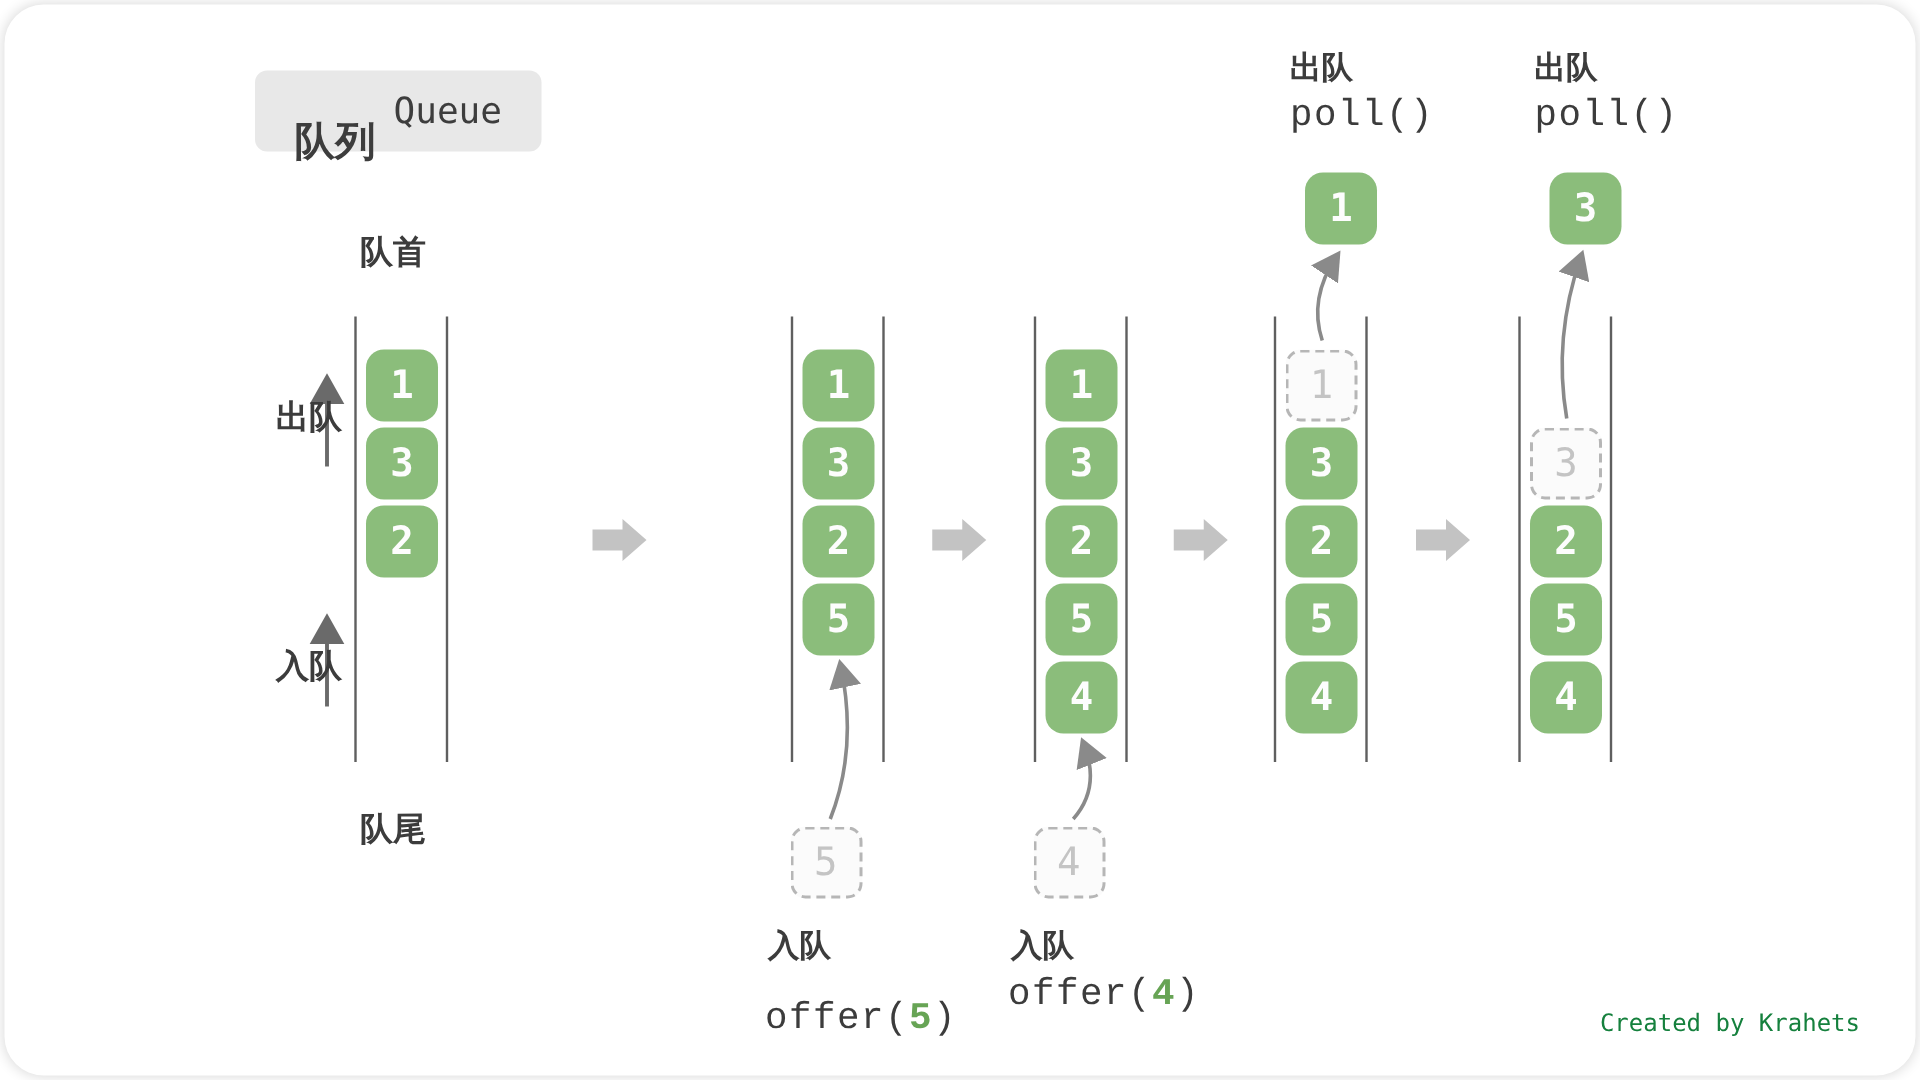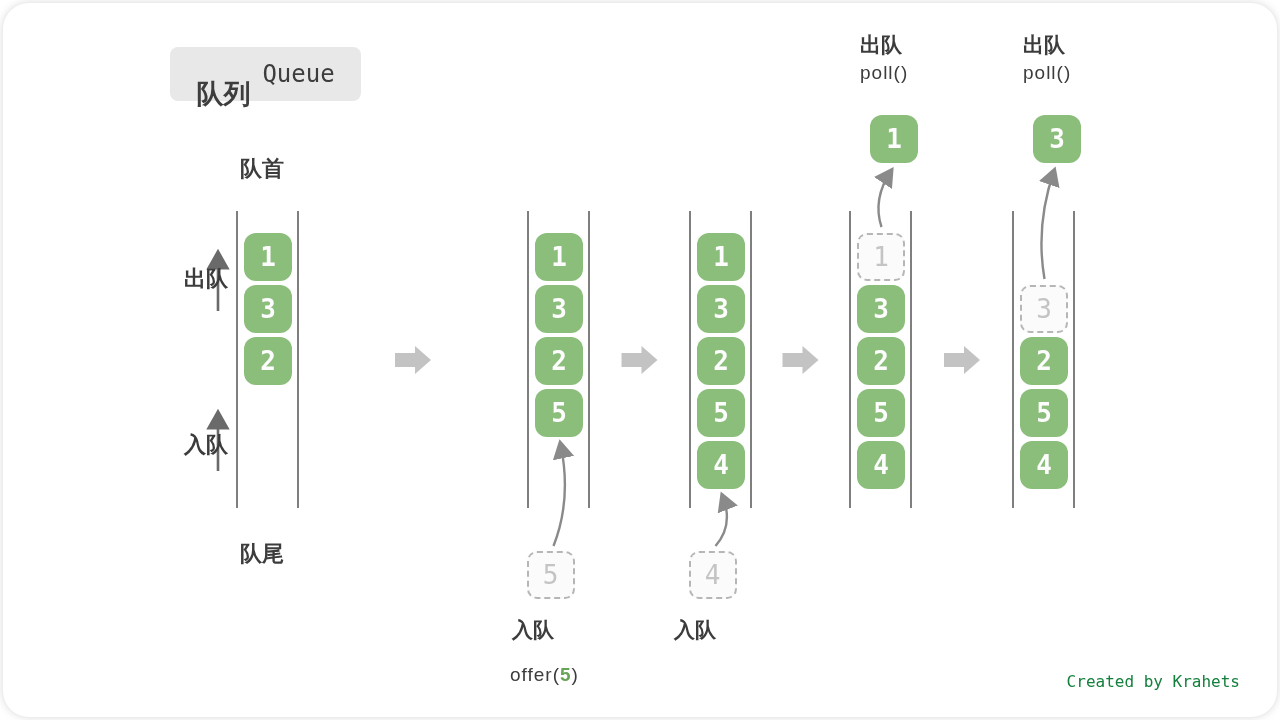--- a/index.html
+++ b/index.html
@@ -38,22 +38,22 @@
   }
   .cell.ghost {
     background: #fbfbfb; border: 2px dashed #b6b6b6; border-radius: 10px;
     color: #c4c4c4; font-weight: 400;
   }
   .op-zh {
     position: absolute; font-size: 21px; font-weight: 700; color: #3c3c3c;
     white-space: nowrap;
   }
   .op-code {
-    position: absolute; font-size: 19px; color: #3c3c3c;
-    font-family: Liberation Sans, sans-serif;
+    position: absolute; font-size: 25px; color: #3c3c3c;
+    font-family: Liberation Mono, monospace;
     white-space: nowrap; letter-spacing: 1px;
   }
   .op-code .arg { color: #67a455; font-weight: 700; }
 
   .wall { stroke: #5f5f5f; stroke-width: 1.6; }
   .flow-arrow { fill: #c3c3c3; }
   .thin-arrow { fill: none; stroke: #8a8a8a; stroke-width: 2.4; }
   .label-arrow { fill: none; stroke: #6a6a6a; stroke-width: 2.6; }
 
   .watermark {
@@ -120,20 +120,21 @@
       <div class="cell ghost" style="left: 526.5px; top: 551px;">5</div>
       <div class="op-zh" style="left: 512px; top: 616px;">入队</div>
       <div class="op-code" style="left: 510px; top: 664px;"><span>offer(</span><span class="arg">5</span><span>)</span></div>
       <div class="cell" style="left: 697px; top: 233px;">1</div>
       <div class="cell" style="left: 697px; top: 285px;">3</div>
       <div class="cell" style="left: 697px; top: 337px;">2</div>
       <div class="cell" style="left: 697px; top: 389px;">5</div>
       <div class="cell" style="left: 697px; top: 441px;">4</div>
       <div class="cell ghost" style="left: 688.5px; top: 551px;">4</div>
       <div class="op-zh" style="left: 674px; top: 616px;">入队</div>
+      <div class="op-code" style="left: 672px; top: 648px;"><span>offer(</span><span class="arg">4</span><span>)</span></div>
       <div class="cell ghost" style="left: 857px; top: 233px;">1</div>
       <div class="cell" style="left: 857px; top: 285px;">3</div>
       <div class="cell" style="left: 857px; top: 337px;">2</div>
       <div class="cell" style="left: 857px; top: 389px;">5</div>
       <div class="cell" style="left: 857px; top: 441px;">4</div>
       <div class="cell" style="left: 870px; top: 115px;">1</div>
       <div class="op-zh" style="left: 860px; top: 31px;">出队</div>
       <div class="op-code" style="left: 860px; top: 62px;">poll()</div>
       <div class="cell ghost" style="left: 1020px; top: 285px;">3</div>
       <div class="cell" style="left: 1020px; top: 337px;">2</div>

